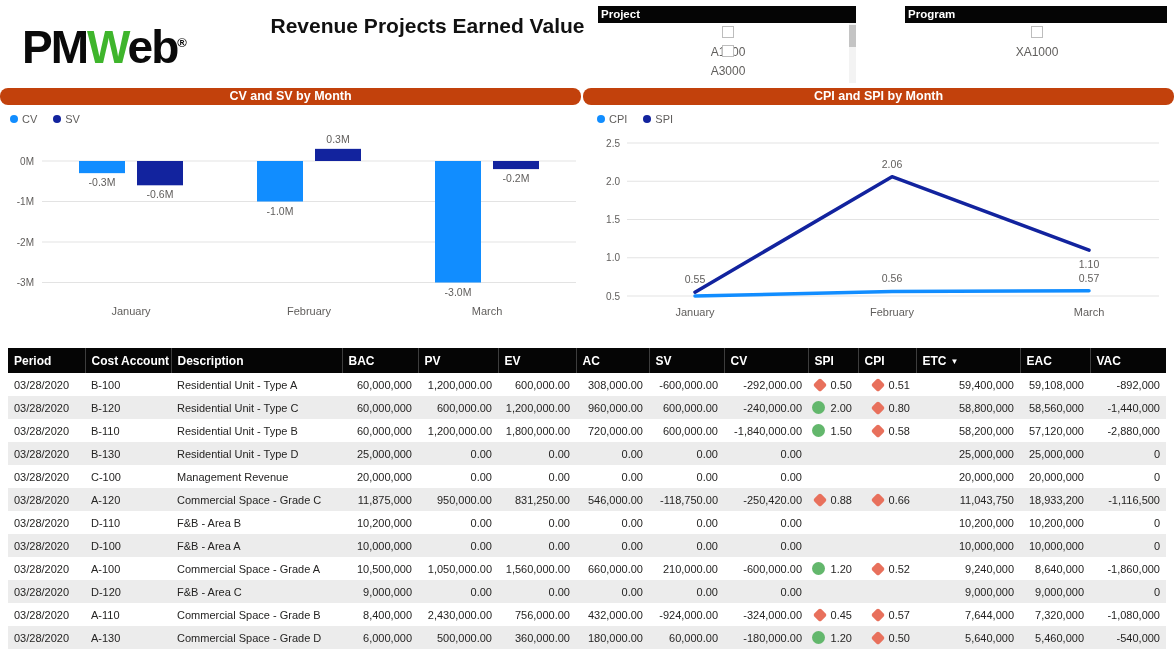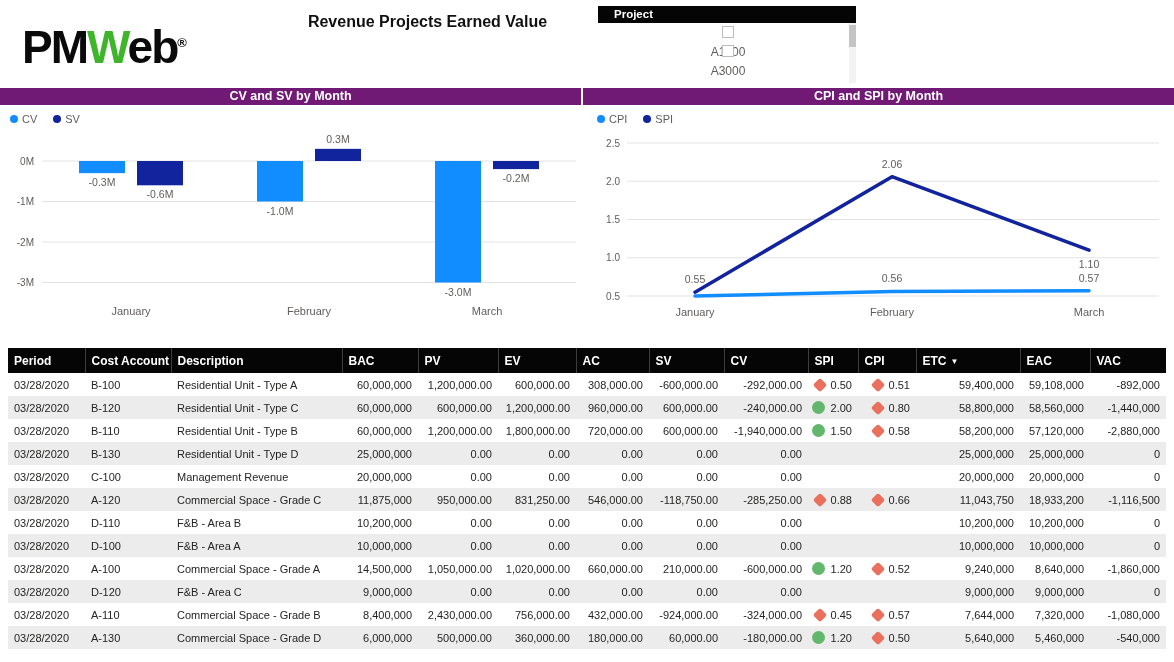--- a/index.html
+++ b/index.html
@@ -5,33 +5,33 @@
   * { box-sizing: border-box; }
   body {
     margin: 0; width: 1174px; height: 662px; background: #ffffff;
     font-family: "Liberation Sans", sans-serif; color: #252423; overflow: hidden;
   }
   
   .header { position: relative; height: 88px; background: #fff; }
   .logo { position: absolute; left: 22px; top: 4px; font-weight: 800; font-size: 46px; letter-spacing: -2px; color: #0a0a0a; white-space: nowrap; margin-top: 16px; }
   .logo .w { color: #3FB52C; }
   .logo .reg { font-size: 13px; vertical-align: super; letter-spacing: 0; font-weight: 700; }
-  .report-title { position: absolute; left: 255px; top: 10px; width: 345px; text-align: center; font-weight: 700; font-size: 16px; line-height: 1.55; color: #111; }
+  .report-title { position: absolute; left: 255px; top: 10px; width: 345px; text-align: center; font-weight: 700; font-size: 21px; line-height: 1.55; color: #111; }
   .slicer { position: absolute; top: 6px; }
   .slicer.project { left: 598px; width: 258px; }
   .slicer.program { left: 905px; width: 262px; }
-  .slicer-header { background: #050505; color: #fff; font-weight: 700; font-size: 11.5px; padding: 2px 16px; height: 17px; }
+  .slicer-header { background: #050505; color: #fff; font-weight: 700; font-size: 11.5px; padding: 2px 3px; height: 17px; }
   .slicer-list { position: relative; padding: 3px 0 0 2px; }
   .slicer-item { display: flex; align-items: center; gap: 7px; height: 19px; font-size: 12px; color: #605E5C; cursor: pointer; flex-direction: column; }
   .cb { width: 12px; height: 12px; border: 1px solid #bdbdbd; background: #fff; flex: 0 0 auto; }
   .sb-track { position: absolute; right: 0; top: 0; width: 7px; height: 60px; background: #f3f3f3; }
   .sb-thumb { position: absolute; right: 0; top: 2px; width: 7px; height: 22px; background: #c4c4c4; }
   
   .section-bars { display: flex; gap: 2px; height: 17px; }
-  .section-bar { background: #701a75; color: #fff; font-weight: 700; font-size: 12.5px; text-align: center; line-height: 17px; }
+  .section-bar { background: #c2410c; color: #fff; font-weight: 700; font-size: 12.5px; text-align: center; line-height: 17px; border-radius: 8px; }
   .section-bar.left { width: 587px; }
   .section-bar.right { width: 597px; }
   
   .charts { display: flex; height: 238px; }
   .chart { position: relative; }
   .chart.left { width: 587px; }
   .chart.right { width: 587px; }
   .legend { position: absolute; top: 8px; left: 10px; display: flex; gap: 16px; font-size: 11px; color: #605E5C; }
   .legend-item { display: flex; align-items: center; gap: 4px; }
   .dot { width: 8px; height: 8px; border-radius: 50%; display: inline-block; }
@@ -73,20 +73,29 @@
           <span class="cb"></span>
           <span>A1000</span>
         </div>
         <div class="slicer-item">
           <span class="cb"></span>
           <span>A3000</span>
         </div>
       </div>
   </div>
 
+  <div class="slicer program">
+    <div class="slicer-header">Program</div>
+    <div class="slicer-list" id="program-options">
+        <div class="slicer-item">
+          <span class="cb"></span>
+          <span>XA1000</span>
+        </div>
+      </div>
+  </div>
 </div>
 
 <div class="section-bars">
   <div class="section-bar left">CV and SV by Month</div>
   <div class="section-bar right">CPI and SPI by Month</div>
 </div>
 
 <div class="charts">
   <div class="chart left">
     <div class="legend">
@@ -253,21 +262,21 @@
         </tr>
         <tr>
           <td>03/28/2020</td>
           <td>B-110</td>
           <td>Residential Unit - Type B</td>
           <td class="num">60,000,000</td>
           <td class="num">1,200,000.00</td>
           <td class="num">1,800,000.00</td>
           <td class="num">720,000.00</td>
           <td class="num">600,000.00</td>
-          <td class="num">-1,940,000.00</td>
+          <td class="num">-1,840,000.00</td>
           <td class="num">
             <div class="ind-cell">
               <span class="ind good"></span>
               <span>1.50</span>
             </div>
           </td>
           <td class="num">
             <div class="ind-cell">
               <span class="ind bad"></span>
               <span>0.58</span>
@@ -311,21 +320,21 @@
         </tr>
         <tr>
           <td>03/28/2020</td>
           <td>A-120</td>
           <td>Commercial Space - Grade C</td>
           <td class="num">11,875,000</td>
           <td class="num">950,000.00</td>
           <td class="num">831,250.00</td>
           <td class="num">546,000.00</td>
           <td class="num">-118,750.00</td>
-          <td class="num">-285,250.00</td>
+          <td class="num">-250,420.00</td>
           <td class="num">
             <div class="ind-cell">
               <span class="ind bad"></span>
               <span>0.88</span>
             </div>
           </td>
           <td class="num">
             <div class="ind-cell">
               <span class="ind bad"></span>
               <span>0.66</span>
@@ -364,23 +373,23 @@
           <td class="num"></td>
           <td class="num"></td>
           <td class="num">10,000,000</td>
           <td class="num">10,000,000</td>
           <td class="num">0</td>
         </tr>
         <tr>
           <td>03/28/2020</td>
           <td>A-100</td>
           <td>Commercial Space - Grade A</td>
-          <td class="num">14,500,000</td>
+          <td class="num">10,500,000</td>
           <td class="num">1,050,000.00</td>
-          <td class="num">1,020,000.00</td>
+          <td class="num">1,560,000.00</td>
           <td class="num">660,000.00</td>
           <td class="num">210,000.00</td>
           <td class="num">-600,000.00</td>
           <td class="num">
             <div class="ind-cell">
               <span class="ind good"></span>
               <span>1.20</span>
             </div>
           </td>
           <td class="num">

